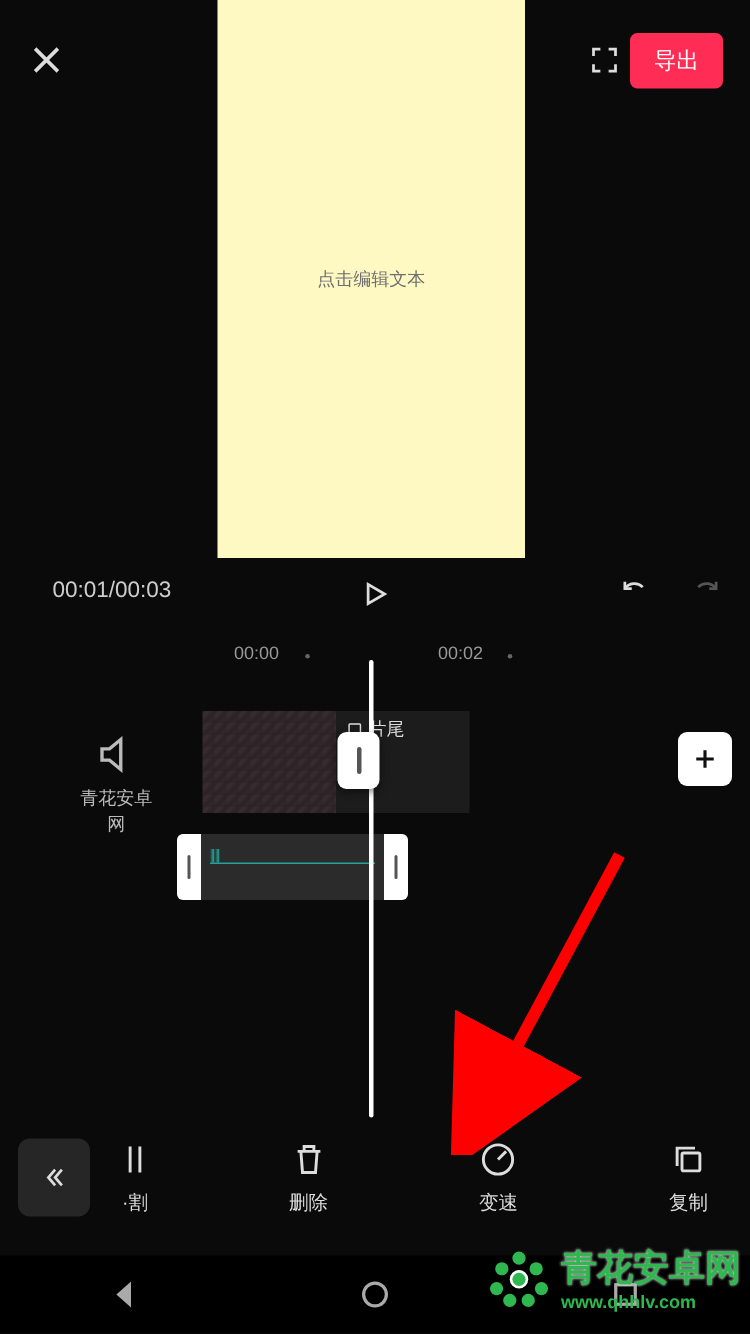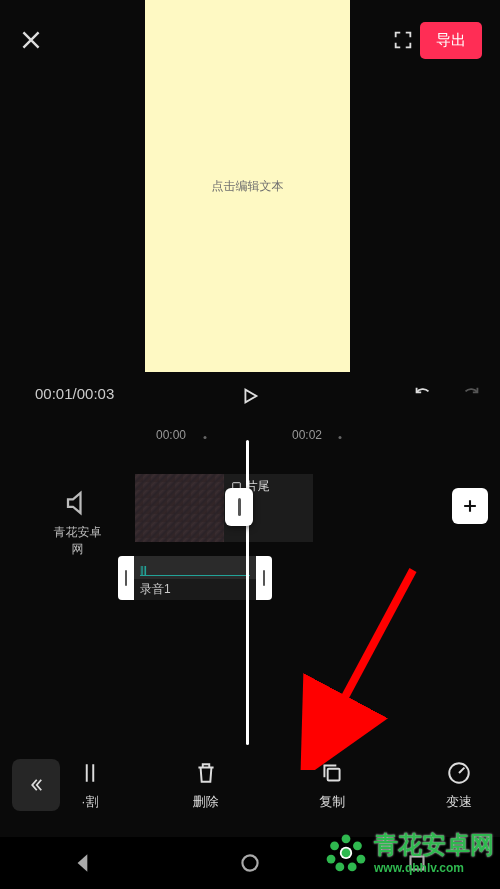--- a/index.html
+++ b/index.html
@@ -314,21 +314,20 @@
         <path d="M12 5v14M5 12h14"></path>
       </svg>
   </div>
 
   <div class="audio-clip">
     <div class="grip">
         <div class="l"></div>
       </div>
     <div class="body">
       <div class="wave"></div>
-      <div class="name">录音1</div>
     </div>
     <div class="grip">
         <div class="l"></div>
       </div>
   </div>
 </div>
 
 <svg class="anno-arrow" viewBox="0 0 150 210">
   <defs>
     <marker id="ah" markerWidth="16" markerHeight="16" refX="6" refY="6" orient="auto">
@@ -352,31 +351,31 @@
       <div class="tl">·割</div>
     </div>
     <div class="tool">
       <div class="ti"><svg viewBox="0 0 24 24" fill="none" stroke="currentColor" stroke-width="1.8">
             <path d="M5 7h14M9 7V4h6v3M7 7l1 13h8l1-13"></path>
           </svg></div>
       <div class="tl">删除</div>
     </div>
     <div class="tool">
       <div class="ti"><svg viewBox="0 0 24 24" fill="none" stroke="currentColor" stroke-width="1.8">
+            <circle cx="12" cy="12" r="9"></circle>
+            <path d="M12 12l5-5"></path>
+          </svg></div>
+      <div class="tl">变速</div>
+    </div>
+    <div class="tool">
+      <div class="ti"><svg viewBox="0 0 24 24" fill="none" stroke="currentColor" stroke-width="1.8">
             <rect x="8" y="8" width="11" height="11" rx="1"></rect>
             <path d="M5 16V5h11"></path>
           </svg></div>
       <div class="tl">复制</div>
-    </div>
-    <div class="tool">
-      <div class="ti"><svg viewBox="0 0 24 24" fill="none" stroke="currentColor" stroke-width="1.8">
-            <circle cx="12" cy="12" r="9"></circle>
-            <path d="M12 12l5-5"></path>
-          </svg></div>
-      <div class="tl">变速</div>
     </div>
   </div>
 </div>
 
 <div class="navbar">
   <div class="nav-btn"><svg viewBox="0 0 24 24" fill="none" stroke="currentColor" stroke-width="2">
         <path d="M16 4L7 12l9 8z" fill="currentColor" stroke="none"></path>
       </svg></div>
   <div class="nav-btn"><svg viewBox="0 0 24 24" fill="none" stroke="currentColor" stroke-width="2">
         <circle cx="12" cy="12" r="7"></circle>

